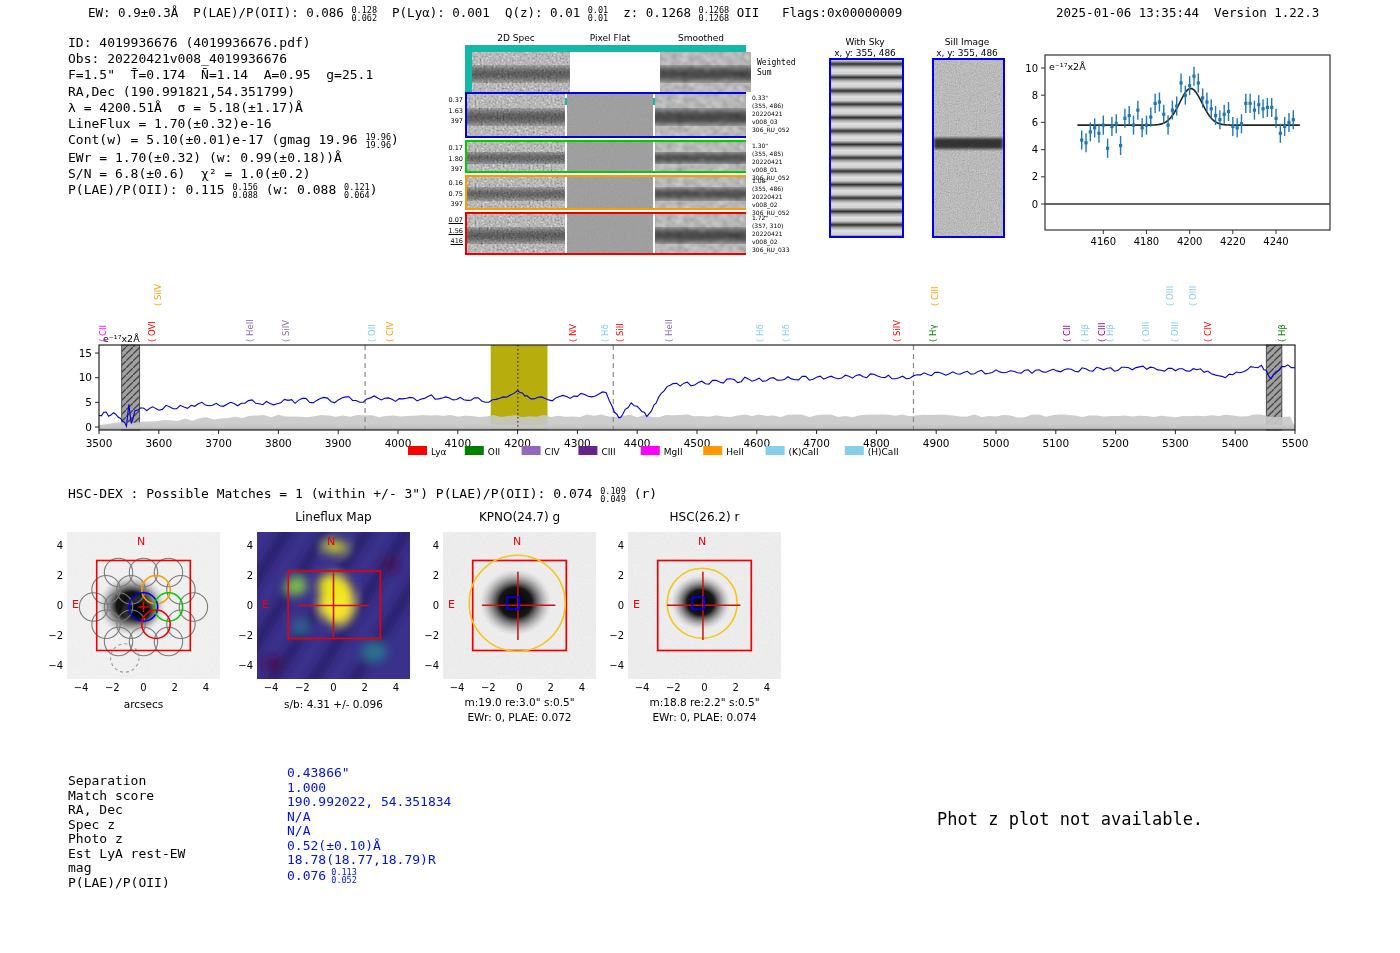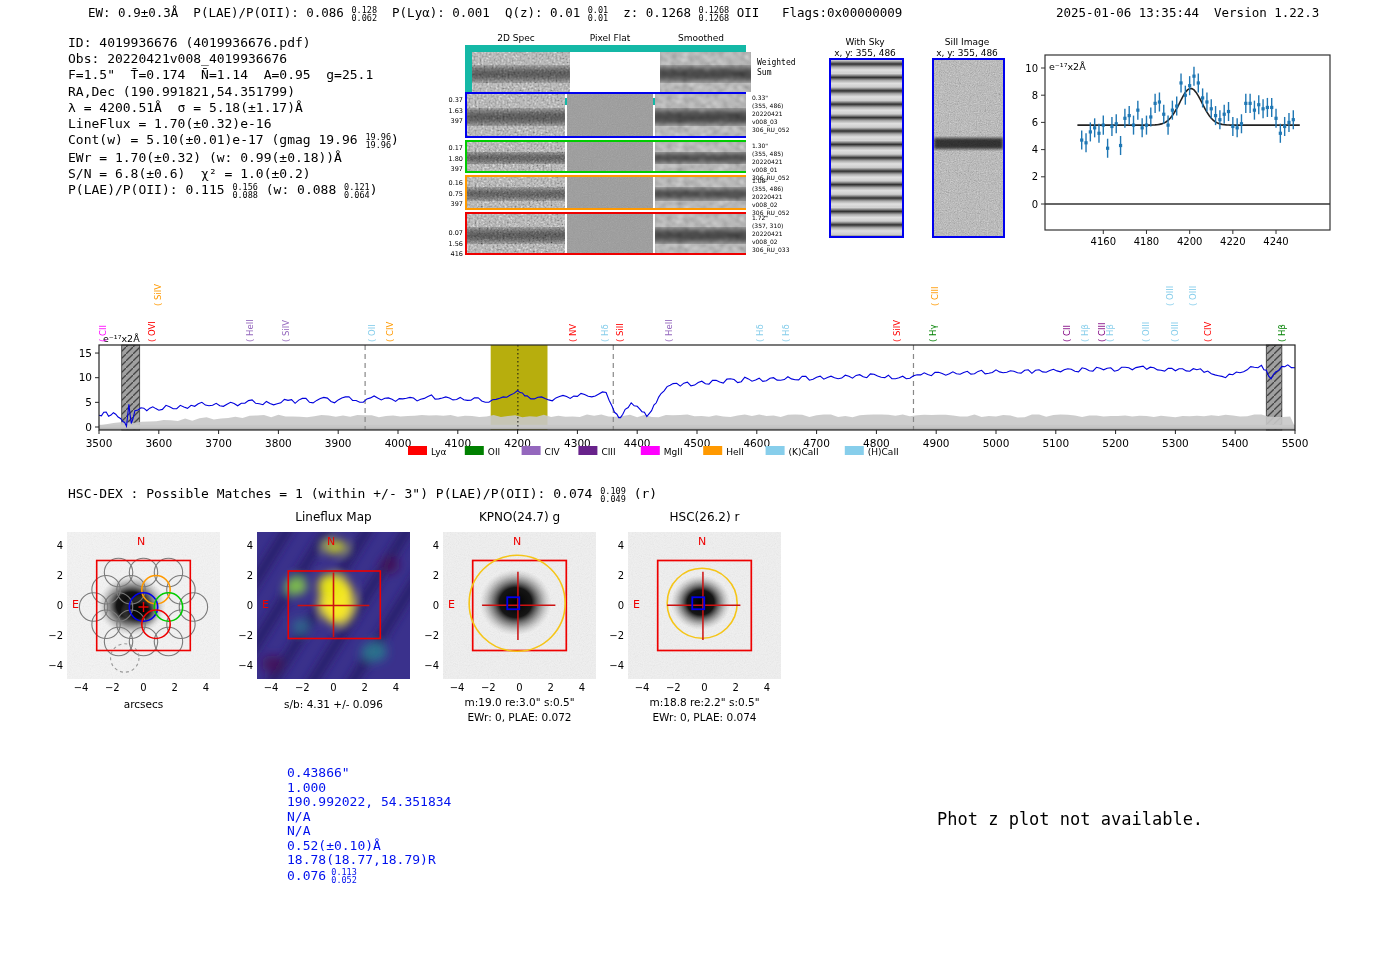--- a/index.html
+++ b/index.html
@@ -208,21 +208,21 @@
           </svg></div>
         <div class="cell" style="left:100px;width:86px;"><svg width="86" height="39">
             <rect width="86" height="43" fill="#9b9b9b"></rect>
             <rect width="86" height="43" filter="url(#fNF)" opacity="0.25"></rect>
           </svg></div>
         <div class="cell" style="left:188px;width:91px;"><svg width="91" height="39">
             <rect width="91" height="43" fill="#a8a8a8"></rect>
             <rect width="91" height="43" filter="url(#fNS)" opacity="0.95"></rect>
             <rect x="-4" y="14.82" width="99" height="13.260000000000002" fill="#000" opacity="0.62" filter="url(#fB3)"></rect>
           </svg></div>
-        <div class="leftlbl" style="left:-26px;top:14px;">
+        <div class="leftlbl" style="left:-26px;top:1px;text-decoration:underline;">
           <div>0.07</div>
           <div>1.56</div>
           <div>416</div>
         </div>
         <div class="rightlbl" style="left:285px;top:0px;">
           <div>1.72"</div>
           <div>(357, 310)</div>
           <div>20220421</div>
           <div>v008_02</div>
           <div>306_RU_033</div>
@@ -613,20 +613,30 @@
       <div class="abs ticklbl" style="left:756.9px;top:682px;width:20px;text-align:center;">4</div>
       <div class="abs ticklbl" style="left:602px;top:539.5px;width:22px;text-align:right;">4</div>
       <div class="abs ticklbl" style="left:602px;top:569.5px;width:22px;text-align:right;">2</div>
       <div class="abs ticklbl" style="left:602px;top:599.5px;width:22px;text-align:right;">0</div>
       <div class="abs ticklbl" style="left:602px;top:629.5px;width:22px;text-align:right;">−2</div>
       <div class="abs ticklbl" style="left:602px;top:659.5px;width:22px;text-align:right;">−4</div>
       <div class="abs xlab" style="left:603px;top:696px;width:203px;">m:18.8  re:2.2"  s:0.5"</div>
       <div class="abs xlab" style="left:603px;top:711px;width:203px;">EWr: 0, PLAE: 0.074</div>
     </div>
 
+  <div class="abs" style="left:68px;top:774px;" id="mt-labels">
+      <div class="mono mt-label">Separation</div>
+      <div class="mono mt-label">Match score</div>
+      <div class="mono mt-label">RA, Dec</div>
+      <div class="mono mt-label">Spec z</div>
+      <div class="mono mt-label">Photo z</div>
+      <div class="mono mt-label">Est LyA rest-EW</div>
+      <div class="mono mt-label">mag</div>
+      <div class="mono mt-label">P(LAE)/P(OII)</div>
+    </div>
   <div class="abs" style="left:287px;top:766px;" id="mt-values">
       <div class="mono mt-value"><span>0.43866"</span></div>
       <div class="mono mt-value"><span>1.000</span></div>
       <div class="mono mt-value"><span>190.992022, 54.351834</span></div>
       <div class="mono mt-value"><span>N/A</span></div>
       <div class="mono mt-value"><span>N/A</span></div>
       <div class="mono mt-value"><span>0.52(±0.10)Å</span></div>
       <div class="mono mt-value"><span>18.78(18.77,18.79)R</span></div>
       <div class="mono mt-value"><span>0.076</span><span class="frac"><span class="ft"> 0.113</span><span class="fb"> 0.052</span></span></div>
     </div>

